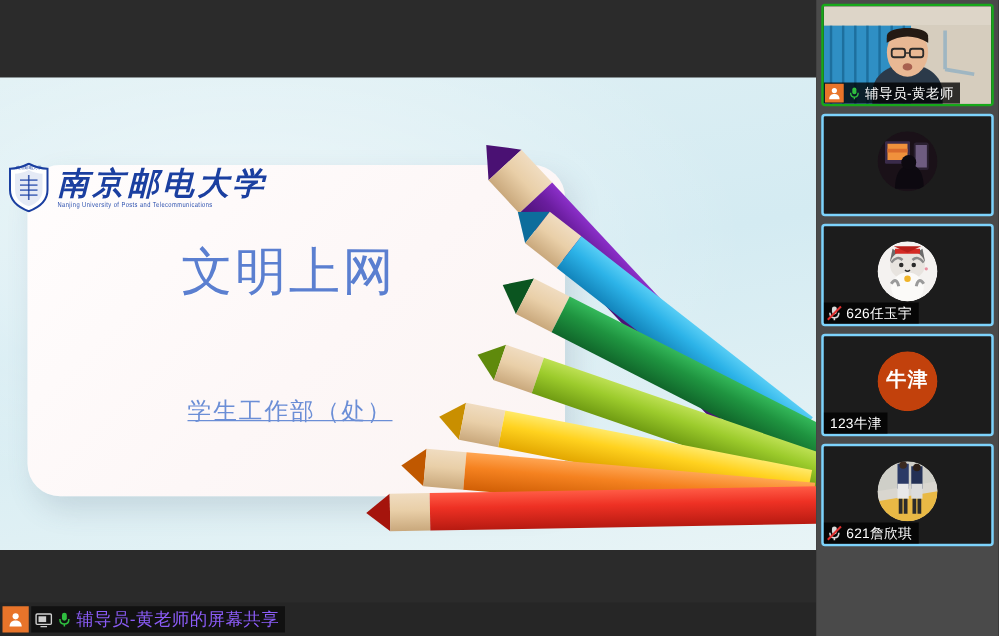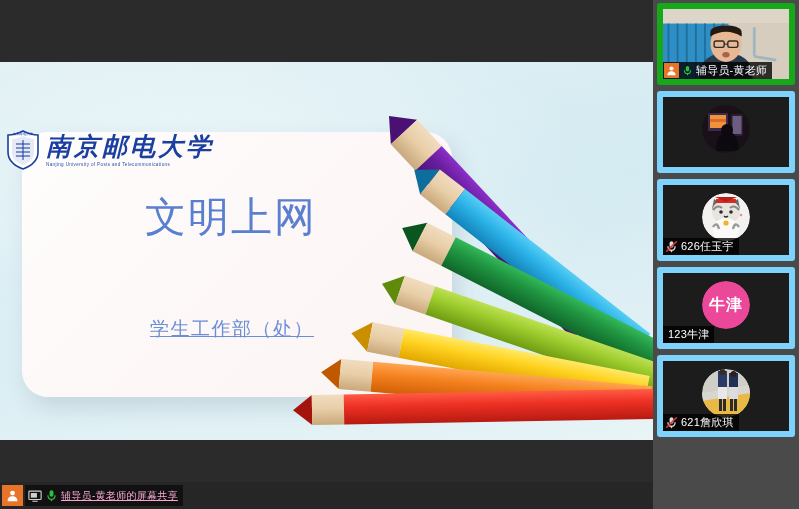--- a/index.html
+++ b/index.html
@@ -80,42 +80,42 @@
     background:#262626; display:flex; align-items:center; z-index:9;
   }
   .sb-person{
     width:21px; height:21px; background:#e8742a; margin-left:2px;
     display:flex; align-items:center; justify-content:center; flex:0 0 auto;
   }
   .sb-chip{
     display:flex; align-items:center; gap:3px; height:21px;
     background:#111; padding:0 5px 0 3px; margin-left:2px;
   }
-  .sb-name{ color:#f9a8d4; font-size:10px; white-space:nowrap; letter-spacing:.3px;text-decoration:underline; }
+  .sb-name{ color:#8b5cf6; font-size:14px; white-space:nowrap; letter-spacing:.3px; }
 
   
   #rail{
     position:absolute; right:0; top:0; width:146px; height:509px;
     background:#4a4a4a; padding:3px 4px; z-index:10;
   }
   .tile{
     position:relative; width:138px; height:82px; margin-bottom:6px;
-    background:#1c1c1c; border:6px solid #7dd3fc; border-radius:3px;
+    background:#1c1c1c; border:2px solid #7dd3fc; border-radius:3px;
     overflow:hidden;
   }
   .tile.speaking{ border-color:#17a81a; }
   .tile-video{ position:absolute; inset:0; }
   .avatar{
     position:absolute; left:50%; top:46%; transform:translate(-50%,-50%);
     width:48px; height:48px; border-radius:50%; overflow:hidden;
     display:flex; align-items:center; justify-content:center;
   }
   .avatar-initial{
     width:48px; height:48px; border-radius:50%;
-    background:#ec4899; color:#fff; font-size:16px; font-weight:700;
+    background:#c2410c; color:#fff; font-size:16px; font-weight:700;
     display:flex; align-items:center; justify-content:center; letter-spacing:1px;
   }
   .tile-label{
     position:absolute; left:0; bottom:0; height:17px;
     display:flex; align-items:center; gap:3px;
     background:rgba(0,0,0,.78); padding:0 5px 0 2px;
     max-width:134px;
   }
   .tile.speaking .tile-label{ padding-left:1px; }
   .tile-name{ color:#fff; font-size:11px; white-space:nowrap; letter-spacing:.2px; }

